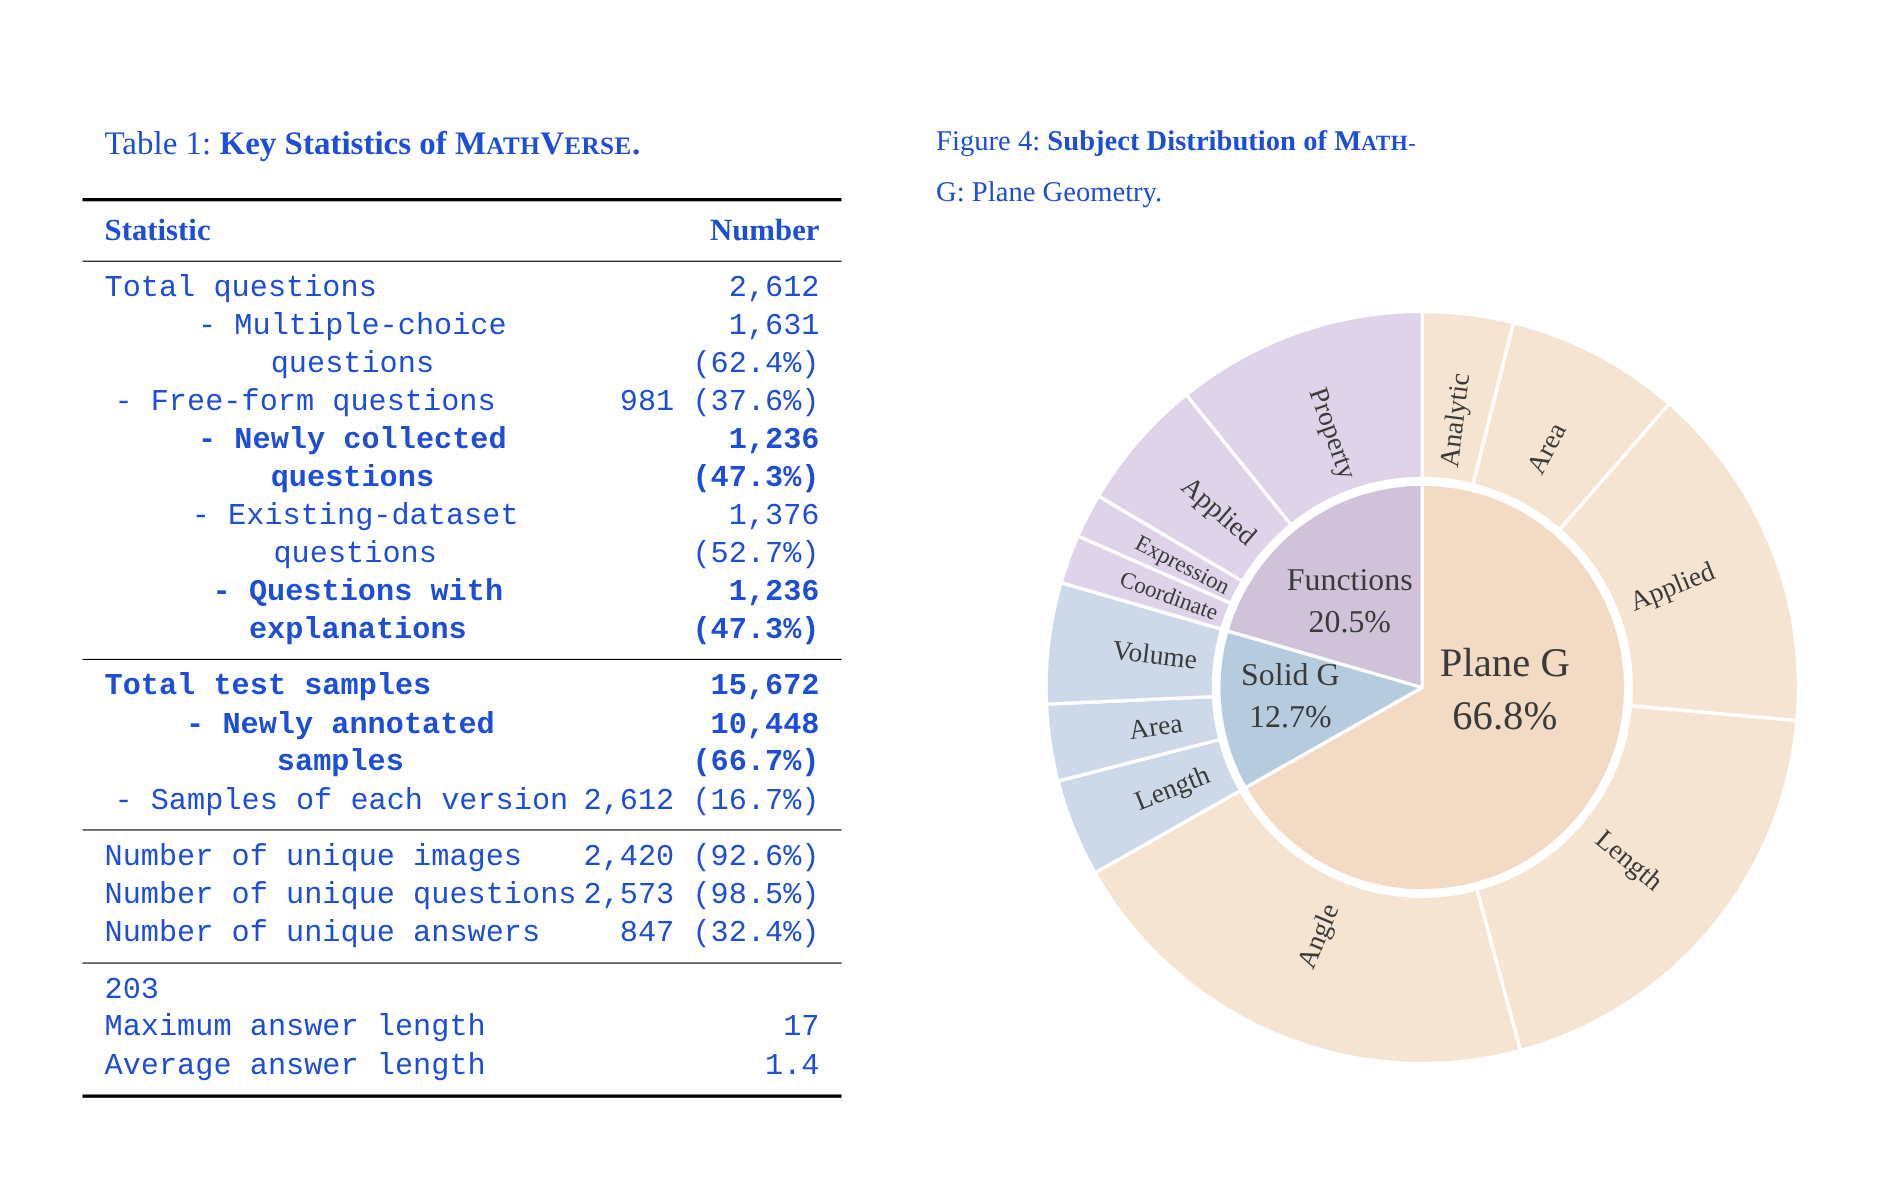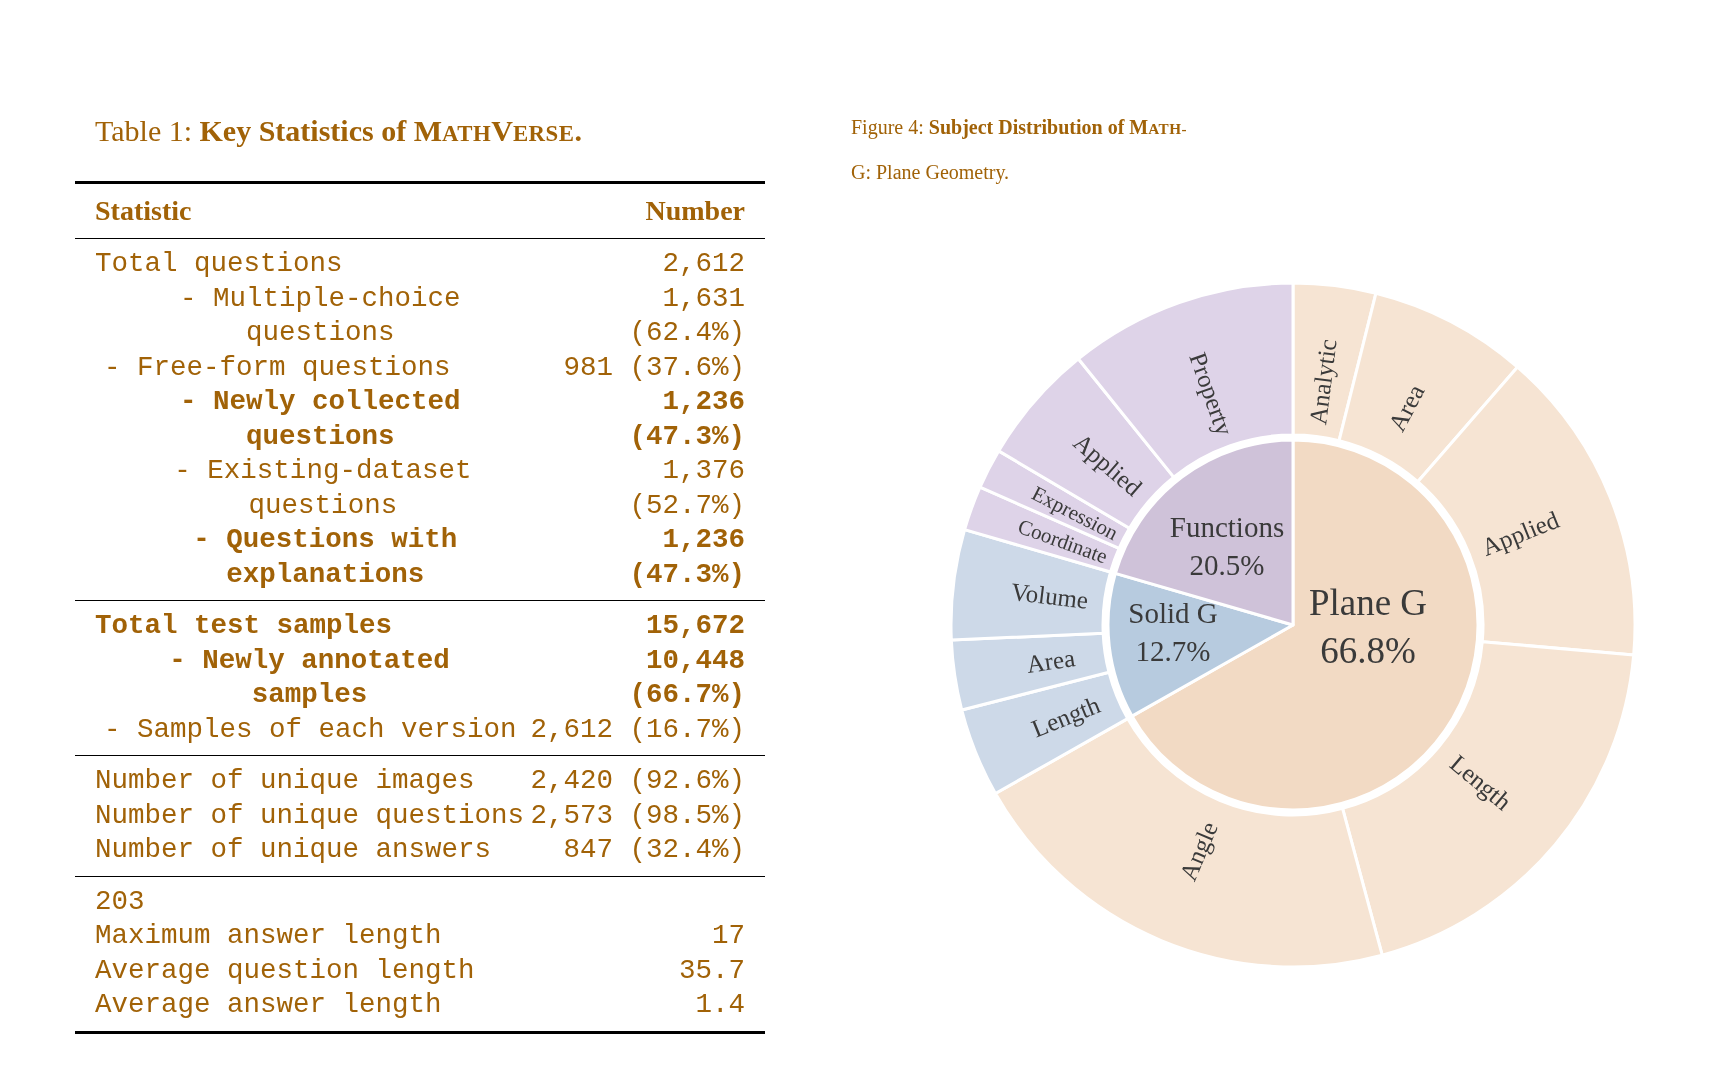--- a/index.html
+++ b/index.html
@@ -1,34 +1,34 @@
 <!DOCTYPE html>
 <html><head>
 <meta charset="utf-8">
 <style>
   html,body { margin:0; padding:0; background:#ffffff; }
   .page {
     position:relative; width:1730px; height:1070px; background:#ffffff; overflow:hidden;
-    font-family:"Liberation Serif","DejaVu Serif",serif; color:#a16207;
+    font-family:"Liberation Serif","DejaVu Serif",serif; color:#1d4ed8;
   }
   
   .table-block { position:absolute; left:75px; top:111px; width:690px; }
   .tbl-caption { margin:0 0 27px 20px; font-size:30px; line-height:40px; font-weight:normal; white-space:nowrap; }
   .cap-bold { font-weight:bold; }
   .sc { font-size:76%; letter-spacing:0.5px; }
   .stat-table { border-top:3px solid #000; border-bottom:3px solid #000; font-size:27.5px; }
   .thead { display:flex; justify-content:space-between; padding:10px 20px; font-weight:bold; font-size:28px; line-height:34px; border-bottom:1.5px solid #000;gap:45px; }
   .tgroup { padding:8px 0; border-bottom:1.5px solid #000; }
   .tgroup:last-child { border-bottom:none; }
   .trow { display:flex; justify-content:space-between; line-height:34.5px; padding:0 20px;font-family:Liberation Mono, monospace; }
   .trow.bold { font-weight:bold; }
   .tlabel.indent { padding-left:9px;text-align:center; }
   .tvalue { text-align:right; }
   
-  .fig-caption { position:absolute; left:851px; top:106px; width:670px; margin:0; font-size:20px; line-height:43.5px; font-weight:normal; }
+  .fig-caption { position:absolute; left:851px; top:106px; width:670px; margin:0; font-size:26px; line-height:43.5px; font-weight:normal; }
   .fig-caption .line { white-space:nowrap; }
   .sunburst-wrap { position:absolute; left:943px; top:275px; width:700px; height:700px; }
   svg text { font-family:"Liberation Serif","DejaVu Serif",serif; }
   .seg { stroke:#ffffff; stroke-width:3; stroke-linejoin:round; }
 </style>
 </head>
 <body>
 
 <div class="page">
 
@@ -97,24 +97,20 @@
           </div>
           <div class="tgroup">
             <div class="trow">
               <span class="tvalue">203</span>
             </div>
             <div class="trow">
               <span class="tlabel"><span>Maximum answer length</span></span>
               <span class="tvalue">17</span>
             </div>
             <div class="trow">
-              <span class="tlabel"><span>Average question length</span></span>
-              <span class="tvalue">35.7</span>
-            </div>
-            <div class="trow">
               <span class="tlabel"><span>Average answer length</span></span>
               <span class="tvalue">1.4</span>
             </div>
           </div>
         </div>
     </div>
   </section>
 
   <section>
     <h2 class="fig-caption">

